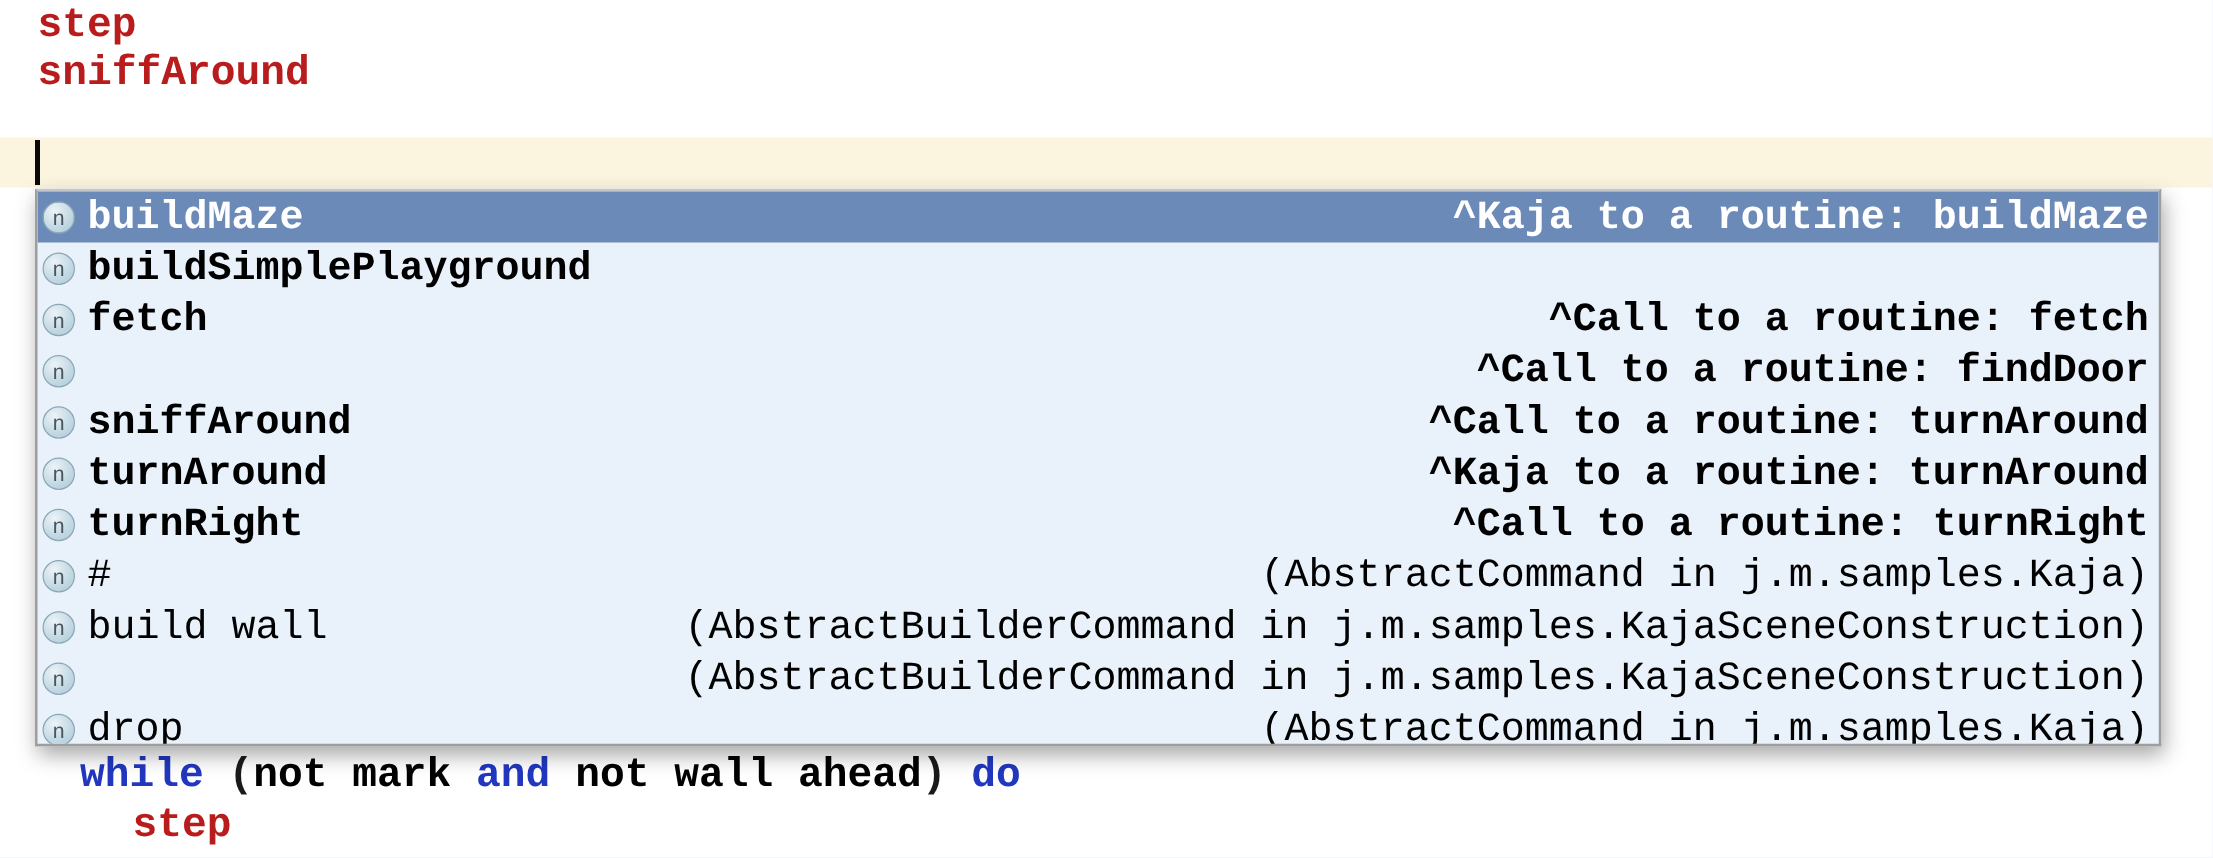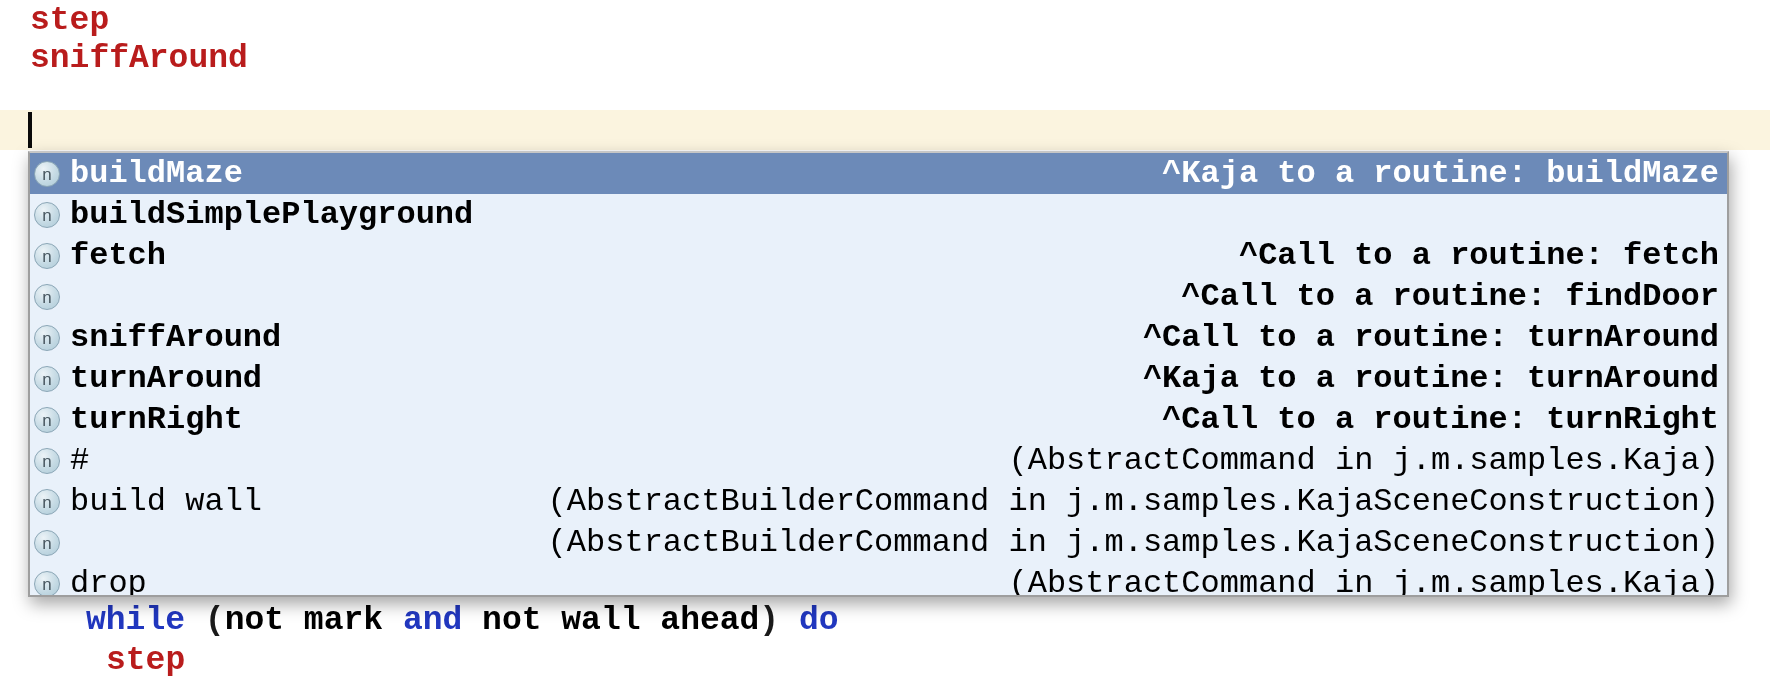--- a/index.html
+++ b/index.html
@@ -65,21 +65,21 @@
 <div style="position:absolute;inset:0">
 
   <div class="codeline routine" style="left:30px;top:2px">step</div>
 
   <div class="codeline routine" style="left:30px;top:40px">sniffAround</div>
 
   <div id="current-line"></div>
 
   <div id="cursor"></div>
 
-  <div class="codeline" id="while-line" style="left:86px;top:602px"><span class="tok-kw">while </span><span class="tok-pn">(</span><span class="tok-id">not mark </span><span class="tok-kw">and</span><span class="tok-id"> not wall ahead</span><span class="tok-pn">) </span><span class="tok-kw">do</span></div>
+  <div class="codeline" id="while-line" style="left:64px;top:602px"><span class="tok-kw">while </span><span class="tok-pn">(</span><span class="tok-id">not mark </span><span class="tok-kw">and</span><span class="tok-id"> not wall ahead</span><span class="tok-pn">) </span><span class="tok-kw">do</span></div>
 
   <div class="codeline routine" style="left:106px;top:642px">step</div>
 </div>
 
 <div id="popup">
     <div class="row selected">
       <span class="kind-icon">n</span>
       <span class="name">buildMaze</span>
       <span class="desc">^Kaja to a routine: buildMaze</span>
     </div>

